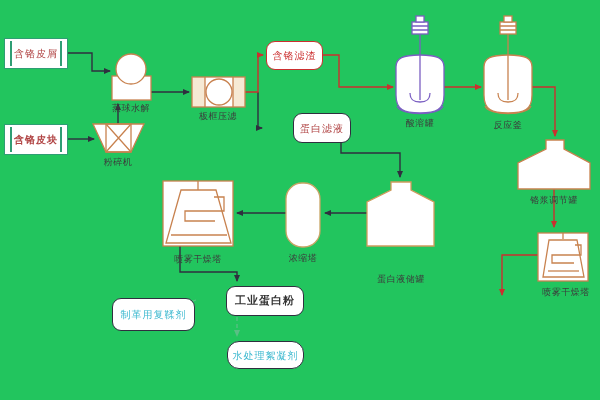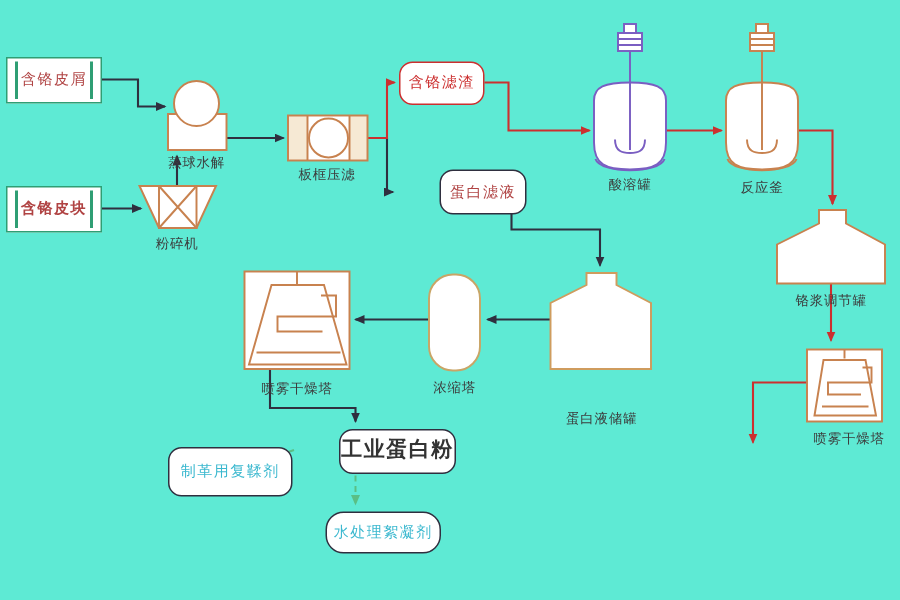--- a/index.html
+++ b/index.html
@@ -2,42 +2,42 @@
 <html style="--source_green: #2f9e74; --equipment_orange: #c8824f; --acid_tank_purple: #7a5ec2; --tank_tan: #c9a566; --protein_tank_tan: #cf9c5e; --chrome_line_red: #cc2f2f; --protein_line_dark: #2f2f3f; --product_dash_green: #5abf85; --product_text_cyan: #3bb8cf; --source_text_red: #b04343; --caption_gray: #3c3c3c;"><head>
 <meta charset="utf-8">
 <style>
   :root{
     --source_green:#2f9e74; --equipment_orange:#c8824f; --acid_tank_purple:#7a5ec2;
     --tank_tan:#c9a566; --protein_tank_tan:#cf9c5e; --chrome_line_red:#cc2f2f;
     --protein_line_dark:#2f2f3f; --product_dash_green:#5abf85; --product_text_cyan:#3bb8cf;
     --source_text_red:#b04343; --caption_gray:#3c3c3c;
   }
   html,body{margin:0;padding:0;background:#fff;}
-  .stage{position:relative;width:600px;height:400px;background:#5eead4;overflow:hidden;
+  .stage{position:relative;width:600px;height:400px;background:#22c55e;overflow:hidden;
          font-family:"DejaVu Sans","Liberation Sans",sans-serif;}
   svg.layer{position:absolute;left:0;top:0;width:600px;height:400px;}
   svg .orange{stroke:var(--equipment_orange,#c8824f);fill:none;stroke-width:1.3;}
   svg .purple{stroke:var(--acid_tank_purple,#7a5ec2);fill:none;stroke-width:1.3;}
   svg .tan{stroke:var(--tank_tan,#c9a566);fill:none;stroke-width:1.3;}
   svg .tan2{stroke:var(--protein_tank_tan,#cf9c5e);fill:none;stroke-width:1.3;}
   svg .wfill{fill:#fff;}
   svg .panel{fill:#f6e9d4;stroke:none;}
   svg .lred{stroke:var(--chrome_line_red,#cc2f2f);fill:none;stroke-width:1.4;}
   svg .lnavy{stroke:var(--protein_line_dark,#2f2f3f);fill:none;stroke-width:1.4;}
   svg .lgreen{stroke:var(--product_dash_green,#5abf85);fill:none;stroke-width:1.3;stroke-dasharray:4 3;}
   .box{position:absolute;display:flex;align-items:center;justify-content:center;
        background:#fff;box-sizing:border-box;text-align:center;line-height:1.1;}
   .green-box{border:1.6px solid var(--source_green,#2f9e74);}
   .green-box .bar{position:absolute;top:2px;bottom:2px;width:1.6px;background:var(--source_green,#2f9e74);}
   .green-box .bar.l{left:5px;} .green-box .bar.r{right:5px;}
   .rounded{border:1.7px solid var(--protein_line_dark,#2f2f3f);border-radius:9px;margin-left:28px;}
   .red-rounded{border:1.6px solid var(--chrome_line_red,#cc2f2f);border-radius:9px;}
   .redtext{color:var(--source_text_red,#b04343);font-size:10px;letter-spacing:1px;}
   .cyantext{color:var(--product_text_cyan,#3bb8cf);font-size:10px;letter-spacing:1px;}
-  .darktext{color:#333;font-size:14px;font-weight:bold;letter-spacing:1px;}
+  .darktext{color:#333;font-size:11px;font-weight:bold;letter-spacing:1px;}
   .cap{position:absolute;transform:translateX(-50%);white-space:nowrap;font-size:9px;
        color:var(--caption_gray,#3c3c3c);letter-spacing:0.5px;}
 </style>
 </head>
 <body>
 
 <div class="stage">
 
   <svg class="layer">
     <defs>
@@ -158,21 +158,21 @@
   <div class="box rounded" style="left:265px;top:113px;width:58px;height:30px;">
     <span class="redtext">蛋白滤液</span>
   </div>
 
   <div class="box rounded" style="left:198px;top:286px;width:78px;height:30px;">
     <span class="darktext">工业蛋白粉</span>
   </div>
   <div class="box rounded" style="left:84px;top:298px;width:83px;height:33px;">
     <span class="cyantext">制革用复鞣剂</span>
   </div>
-  <div class="box rounded" style="left:189px;top:341px;width:77px;height:28px;border-radius:12px;">
+  <div class="box rounded" style="left:199px;top:341px;width:77px;height:28px;border-radius:12px;">
     <span class="cyantext">水处理絮凝剂</span>
   </div>
 
   <span class="cap" style="left:131px;top:102px;">蒸球水解</span>
   <span class="cap" style="left:118px;top:156px;">粉碎机</span>
   <span class="cap" style="left:218px;top:110px;">板框压滤</span>
   <span class="cap" style="left:420px;top:117px;">酸溶罐</span>
   <span class="cap" style="left:508px;top:119px;">反应釜</span>
   <span class="cap" style="left:554px;top:194px;">铬浆调节罐</span>
   <span class="cap" style="left:566px;top:286px;">喷雾干燥塔</span>

